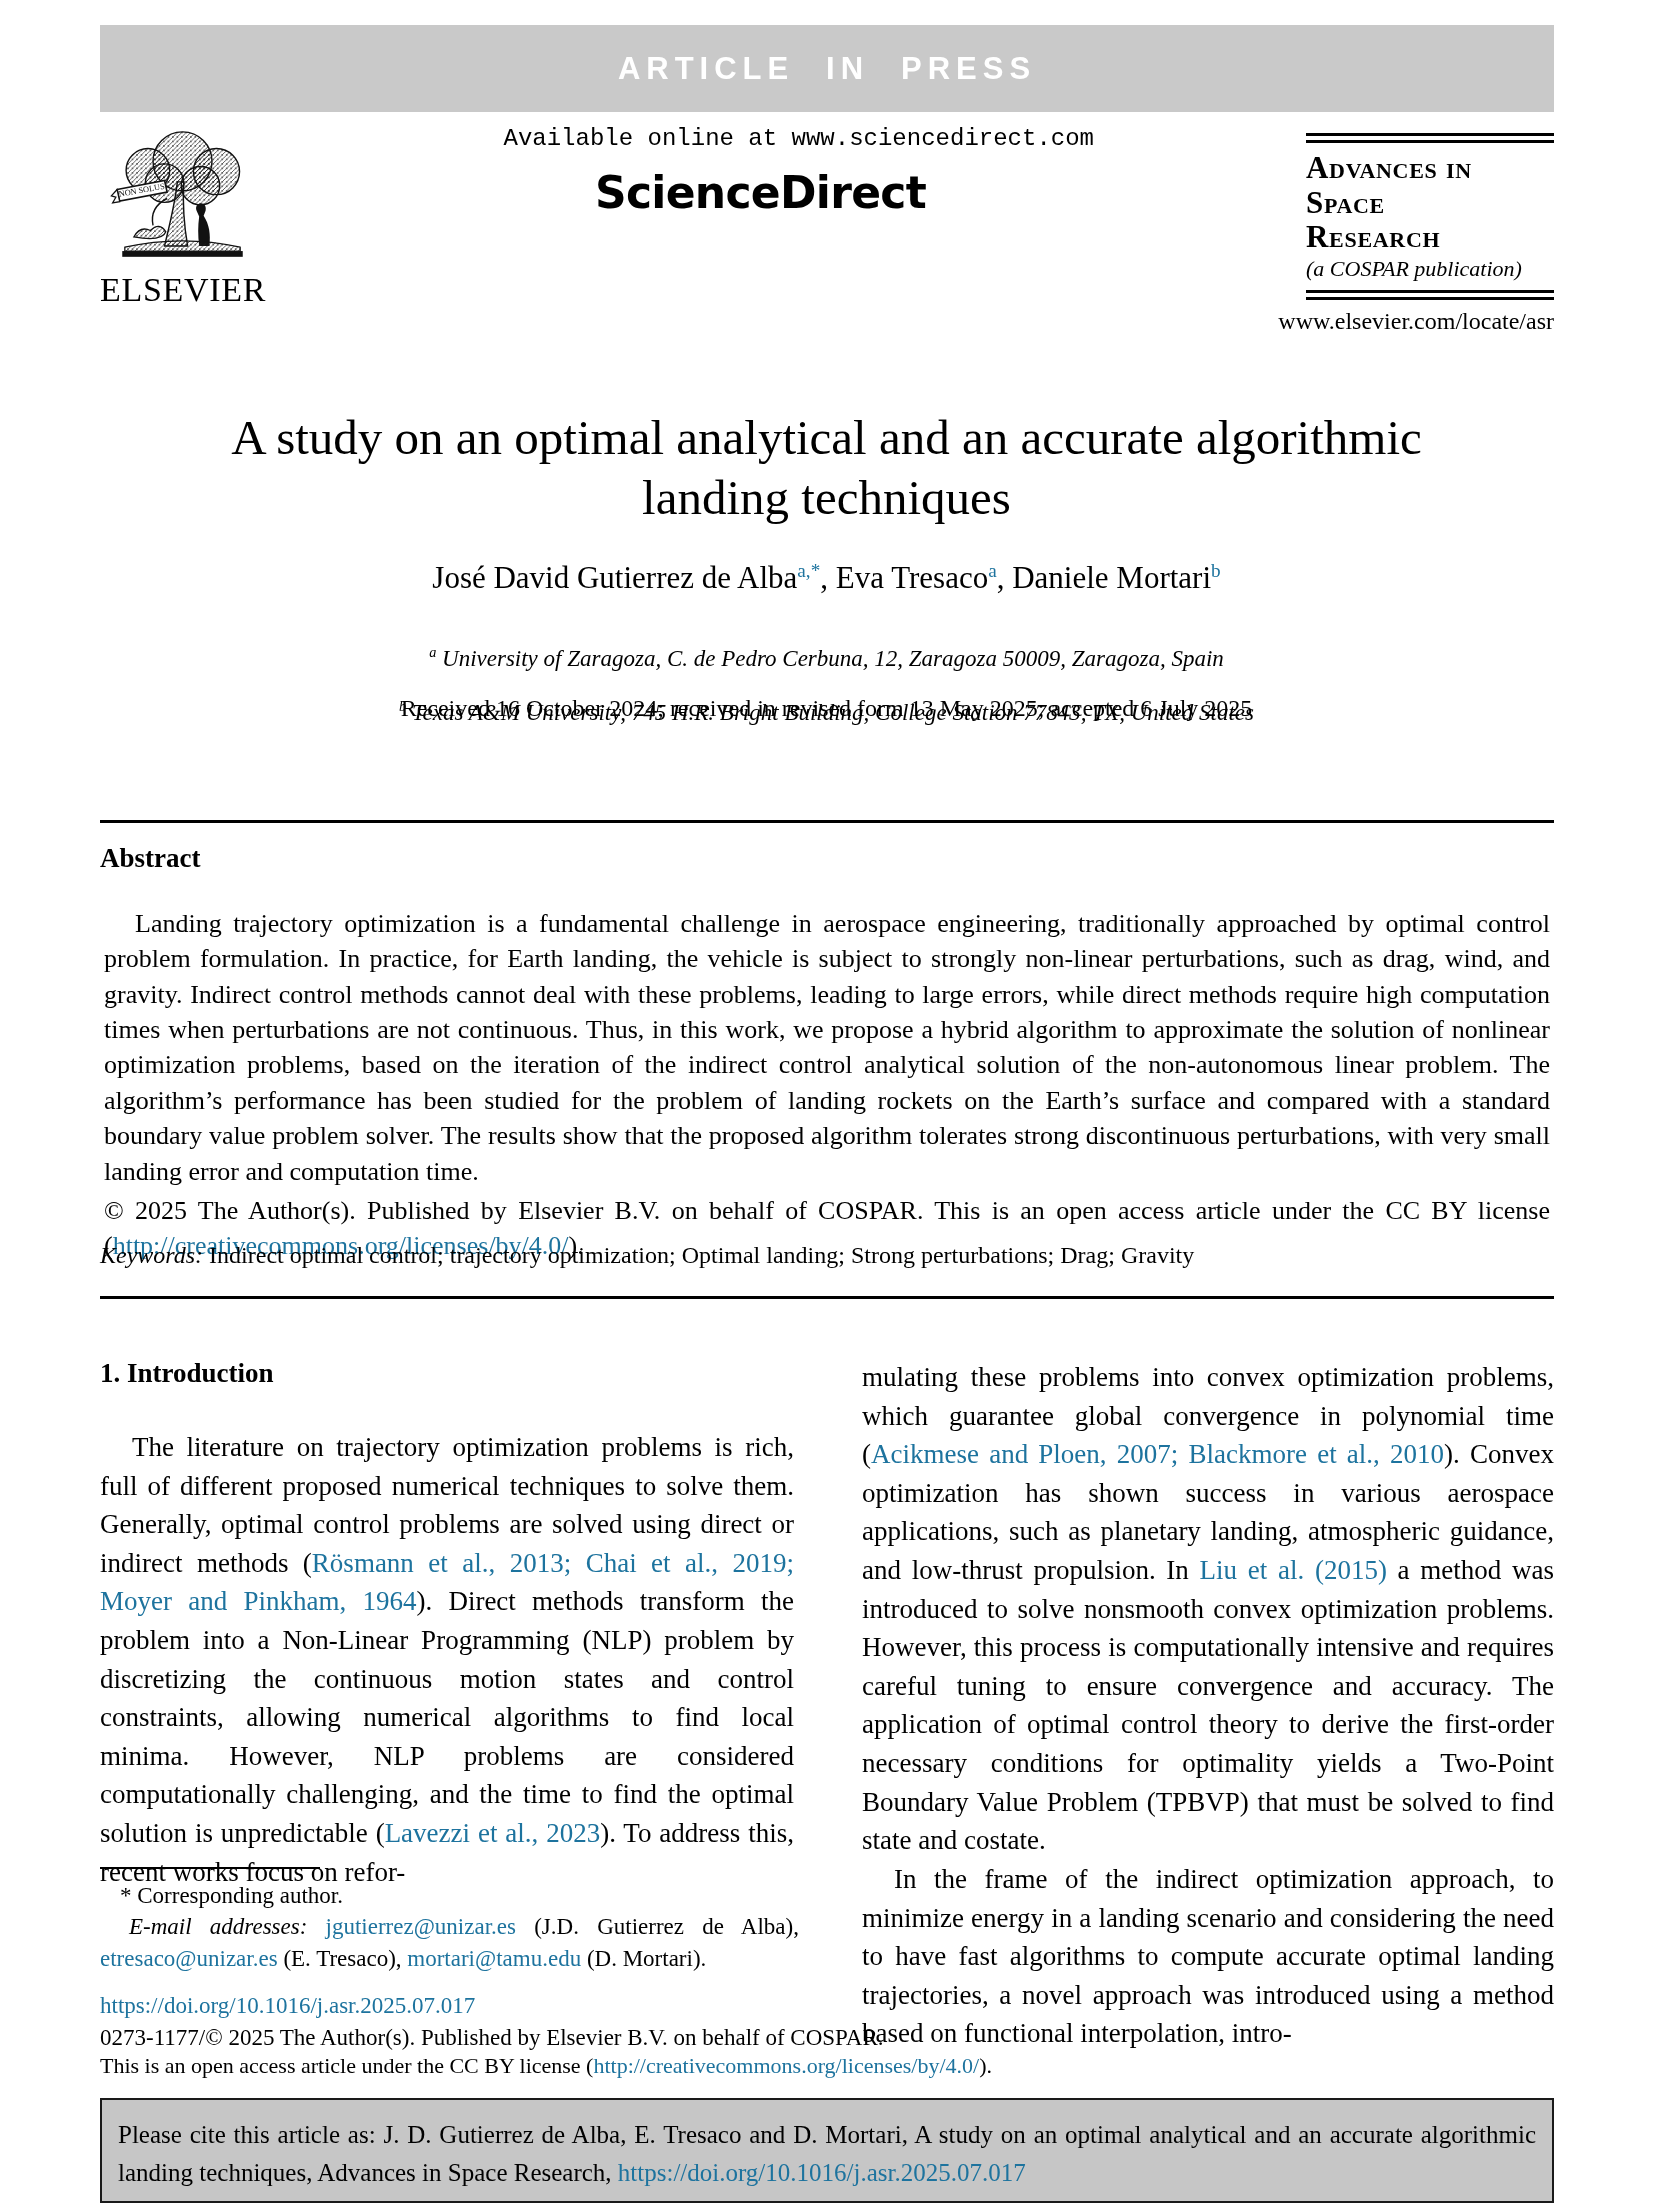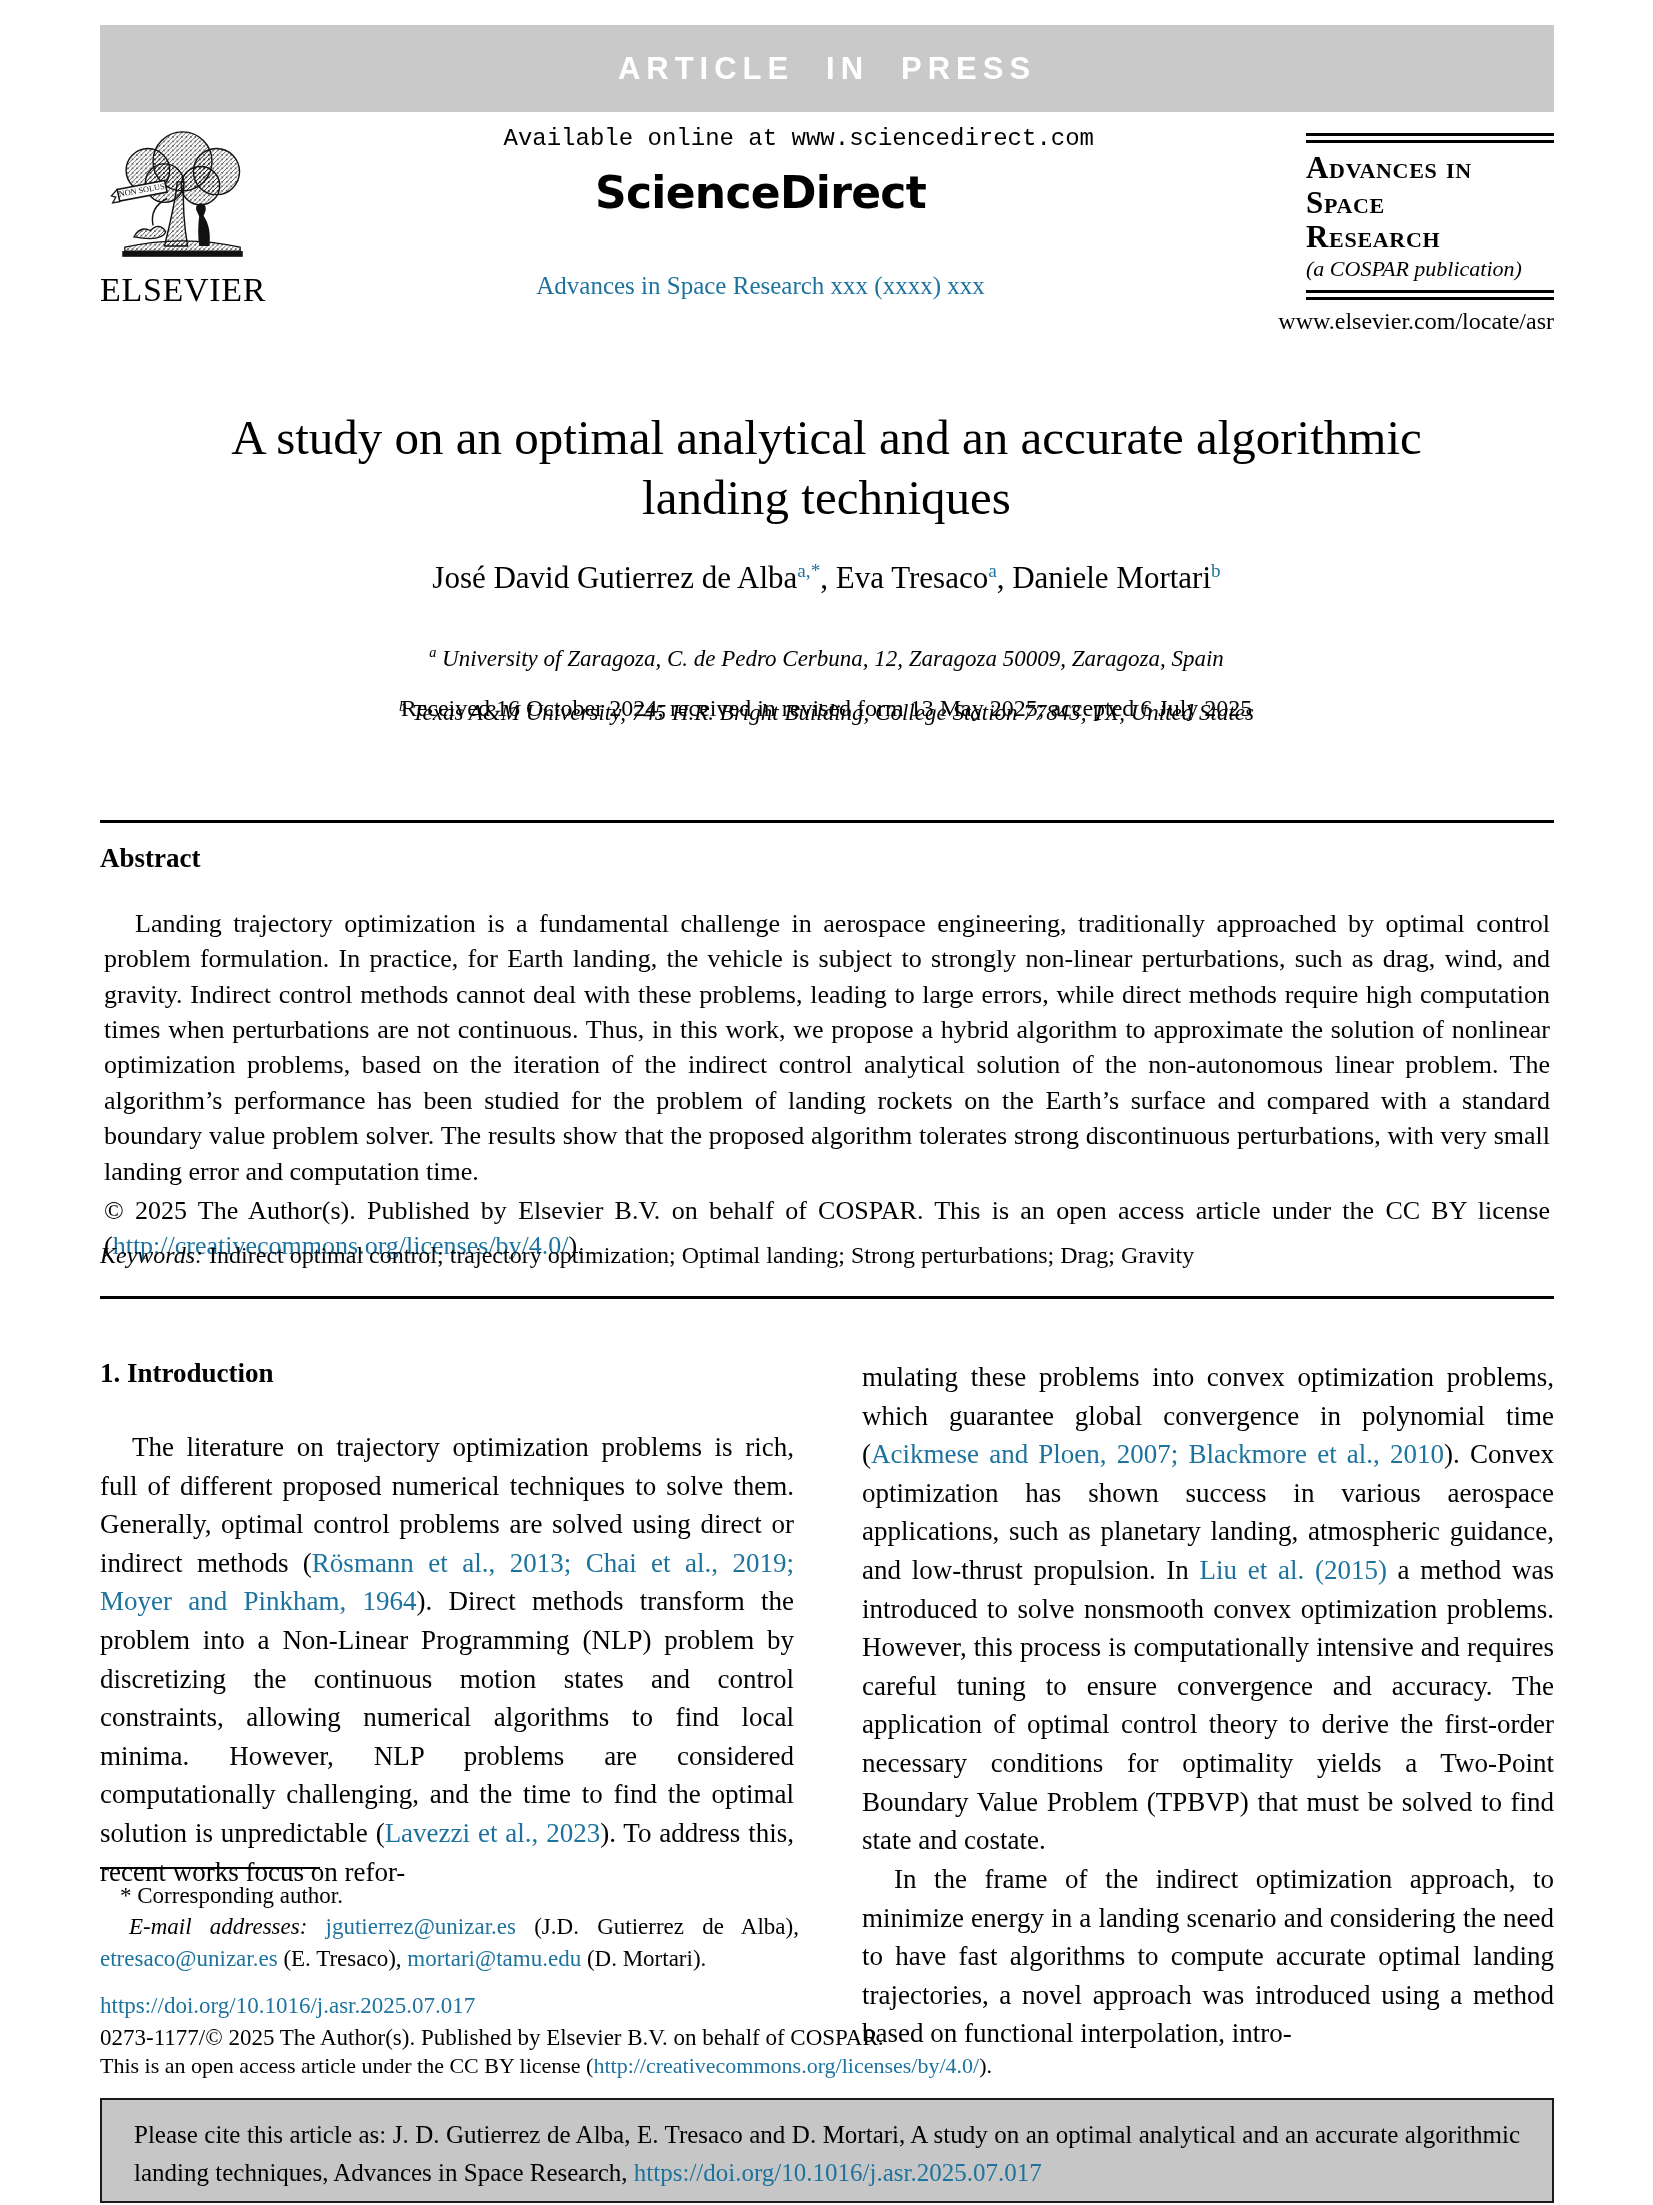--- a/index.html
+++ b/index.html
@@ -68,21 +68,21 @@
   .footnote p{margin:0;text-align:justify;}
   .fn1{text-indent:20px;}
   .fn2{text-indent:29px;}
 
   
   .doi{left:100px;top:1993px;font-size:23px;color:var(--link);}
   .issn{left:100px;top:2025px;font-size:23px;}
   .license{left:100px;top:2053px;font-size:22px;}
 
   .citebox{left:100px;top:2098px;width:1454px;height:105px;background:var(--citebox-bg);
-           border:2.7px solid #1a1a1a;padding:16px 32px;font-size:25px;line-height:1.5;
+           border:2.7px solid #1a1a1a;padding:16px 16px;font-size:25px;line-height:1.5;
            text-align:justify;}
 
   .lnk{color:var(--link);}
   .it{font-style:italic;}
   sup.sup,.sup{vertical-align:super;font-size:62%;line-height:0;}
 </style>
 </head>
 <body>
 
 <div class="page">
@@ -113,21 +113,20 @@
       <rect x="26" y="192" width="188" height="9" fill="#111"></rect>
       <path d="M18 96 L92 82 L96 100 L22 114 Z" fill="#fff" stroke="#111" stroke-width="2.5"></path>
       <path d="M18 96 l-9 10 7 2 -5 9 11 -2 z" fill="#fff" stroke="#111" stroke-width="2"></path>
       <text x="57" y="101" font-size="13" font-family="Liberation Serif, serif" text-anchor="middle" transform="rotate(-10 57 101)" fill="#111">NON SOLUS</text>
     </svg>
     <div class="wordmark">ELSEVIER</div>
   </div>
 
   <div class="abs avail">Available online at www.sciencedirect.com</div>
   <div class="abs sdlogo">ScienceDirect</div>
-  <div class="abs jref">Advances in Space Research xxx (xxxx) xxx</div>
 
   <div class="abs jblock">
     <div class="dblrule"></div>
     <div class="jname">
       <div>Advances in</div>
       <div>Space</div>
       <div>Research</div>
     </div>
     <div class="jsub">(a COSPAR publication)</div>
     <div class="dblrule"></div>

